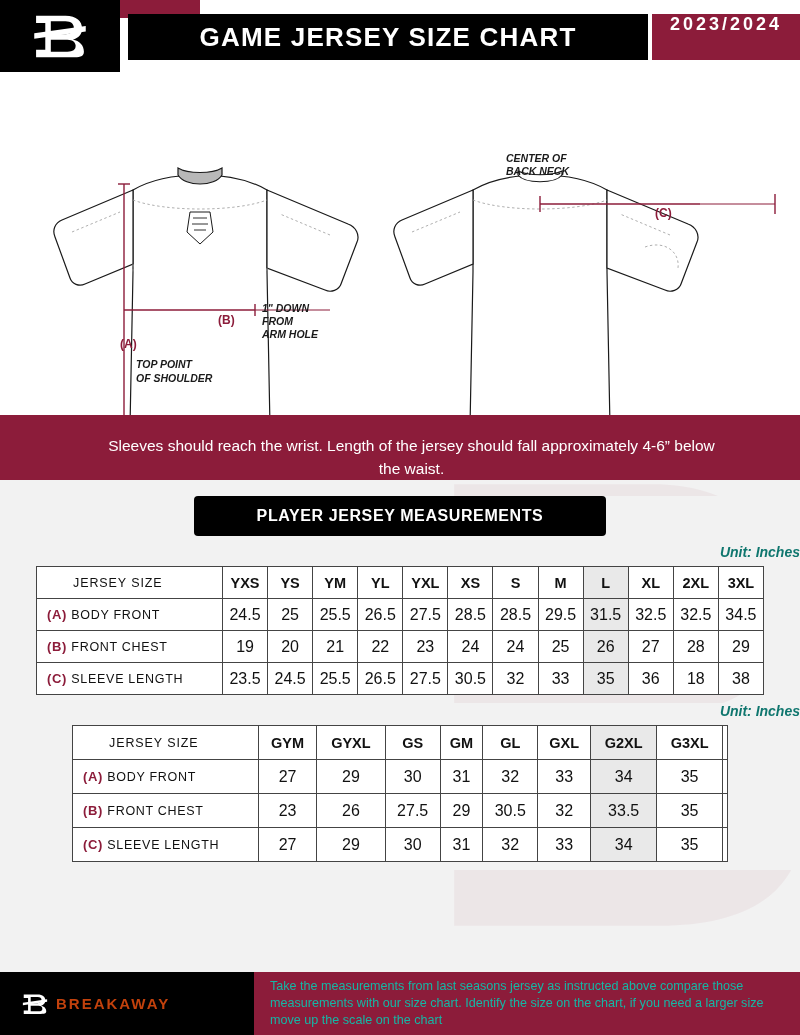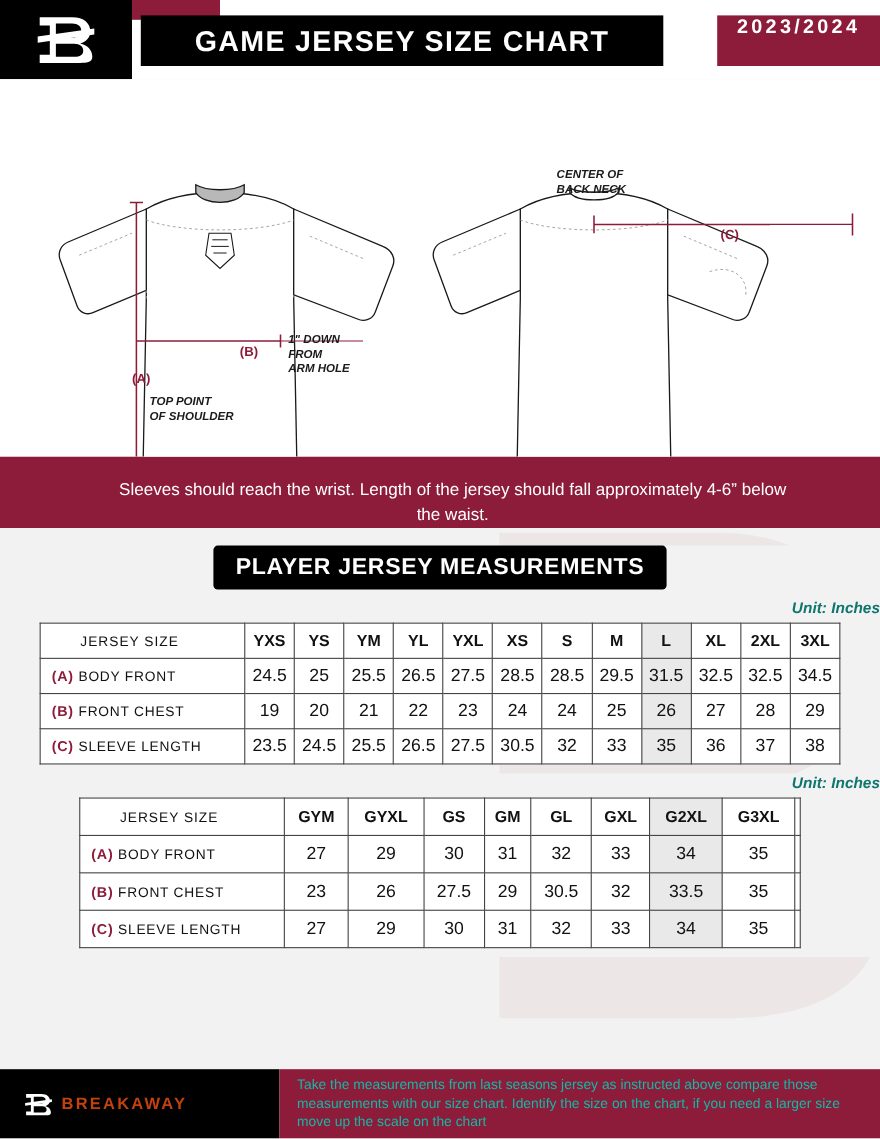--- a/index.html
+++ b/index.html
@@ -19,21 +19,21 @@
   }
   .header-bar-left {
     position:absolute; left:0; top:0; width:200px; height:18px; background:#8c1c3a;
   }
   .logo-box {
     position:absolute; left:0; top:0; width:120px; height:72px;
     background:#000; display:flex; align-items:center; justify-content:center;
   }
   .logo-b { width:56px; height:46px; position:relative; }
   .title-box {
-    position:absolute; left:128px; top:14px; width:475px; height:46px;
+    position:absolute; left:128px; top:14px; width:520px; height:46px;
     background:#000; color:#fff; display:flex; align-items:center; justify-content:center;
   }
   .title-box span {
     font-weight:bold; font-size:26px; letter-spacing:1.2px;
   }
   .season-box {
     position:absolute; left:652px; top:14px; width:148px; height:46px;
     background:#8c1c3a; color:#fff; display:flex; justify-content:center;
   }
   .season-box span { font-weight:bold; font-size:18px; letter-spacing:3px; }
@@ -50,21 +50,21 @@
     display:flex; align-items:flex-end; justify-content:center; text-align:center;padding-left:23px;
   }
   .note-band p { margin:0; font-size:15.5px; line-height:1.45; width:620px; }
 
   
   .section { background:#f2f2f2; position:relative; }
   .pill {
     margin:16px auto 0; width:412px; height:40px; background:#000; color:#fff;
     display:flex; align-items:center; justify-content:center; border-radius:4px;
   }
-  .pill span { font-weight:bold; font-size:21px; letter-spacing:0.6px; }
+  .pill span { font-weight:bold; font-size:16px; letter-spacing:0.6px; }
   .unit {
     text-align:right; font-style:italic; font-weight:bold; font-size:14px;
     color:#0f766e; margin:8px 0 6px;
   }
 
   
   table { border-collapse:collapse; background:#fff; }
   .tbl-wrap { display:flex; justify-content:center; }
   table td, table th { border:1px solid #444; }
   .player-tbl { width:728px; }
@@ -280,21 +280,21 @@
               <td class="val">23.5</td>
               <td class="val">24.5</td>
               <td class="val">25.5</td>
               <td class="val">26.5</td>
               <td class="val">27.5</td>
               <td class="val">30.5</td>
               <td class="val">32</td>
               <td class="val">33</td>
               <td class="val shade">35</td>
               <td class="val">36</td>
-              <td class="val">37</td>
+              <td class="val">18</td>
               <td class="val">38</td>
             </tr>
           </tbody>
       </table>
     </div>
   </div>
 
   <div class="section" style="padding-bottom:8px;">
     <div class="unit">Unit: Inches</div>
     <div class="tbl-wrap">

